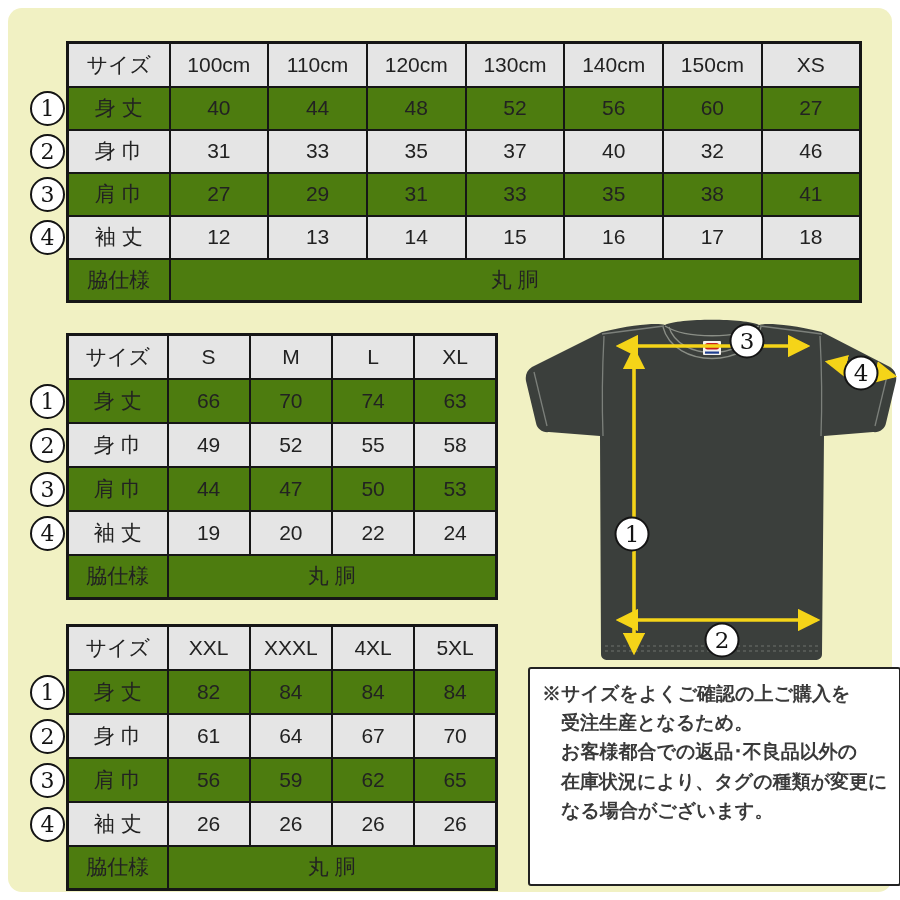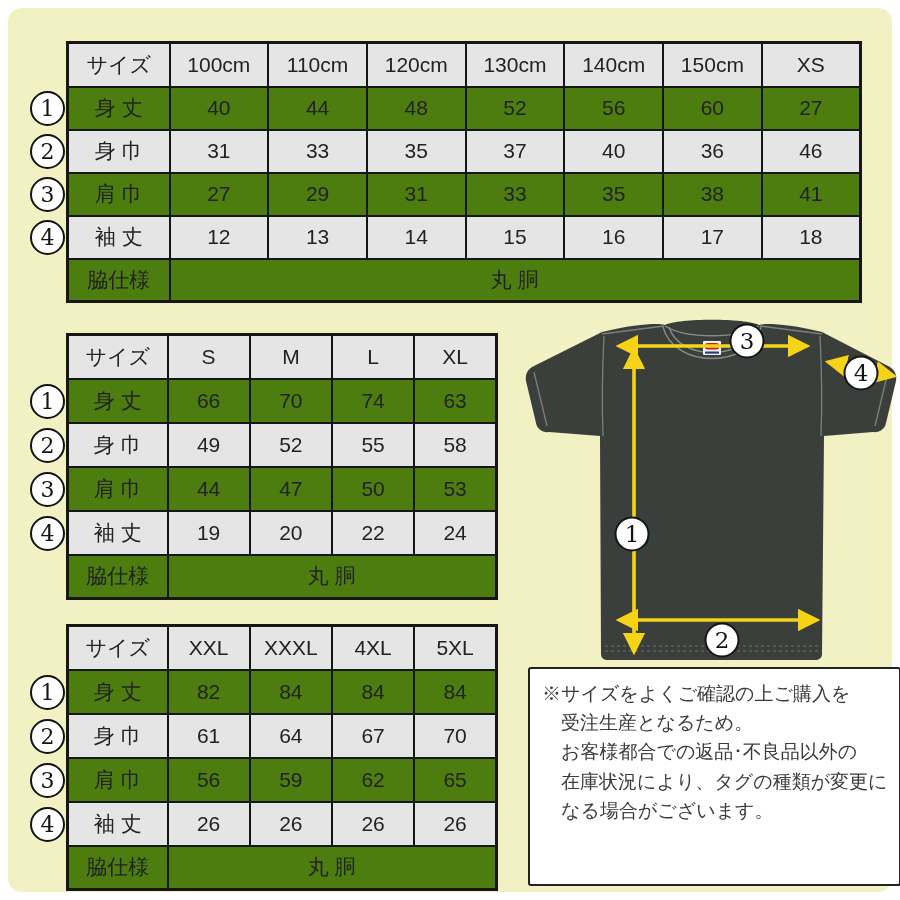--- a/index.html
+++ b/index.html
@@ -29,21 +29,21 @@
         background:#fff;display:flex;align-items:center;justify-content:center;
         font-family:"DejaVu Serif",serif;font-size:22px;color:#141414;}
 
   
   .shirt-svg{position:absolute;left:510px;top:308px;}
 
   
   .notice{position:absolute;left:520px;top:659px;width:373px;height:219px;background:#ffffff;
           border:2px solid #222;border-radius:3px;box-sizing:border-box;padding:10px 10px 0 12px;
           font-size:19px;line-height:29.2px;color:#3a3a3a;}
-  .notice .ln{white-space:nowrap;}
+  .notice .ln{white-space:nowrap;font-weight:bold;}
   .notice .ind{padding-left:19px;}
 </style>
 </head>
 <body>
 
 <div class="canvas">
  <div class="panel">
 
   <section class="tbl-wrap t1">
     <div class="circ" style="top:50px">1</div>
@@ -82,21 +82,21 @@
         <td>60</td>
         <td>27</td>
       </tr>
       <tr class="shade">
         <th>身 巾</th>
         <td>31</td>
         <td>33</td>
         <td>35</td>
         <td>37</td>
         <td>40</td>
-        <td>36</td>
+        <td>32</td>
         <td>46</td>
       </tr>
       <tr class="plain">
         <th>肩 巾</th>
         <td>27</td>
         <td>29</td>
         <td>31</td>
         <td>33</td>
         <td>35</td>
         <td>38</td>

